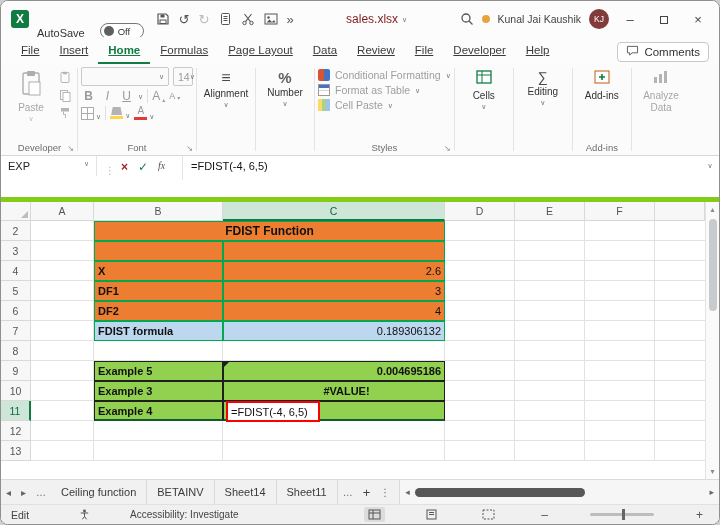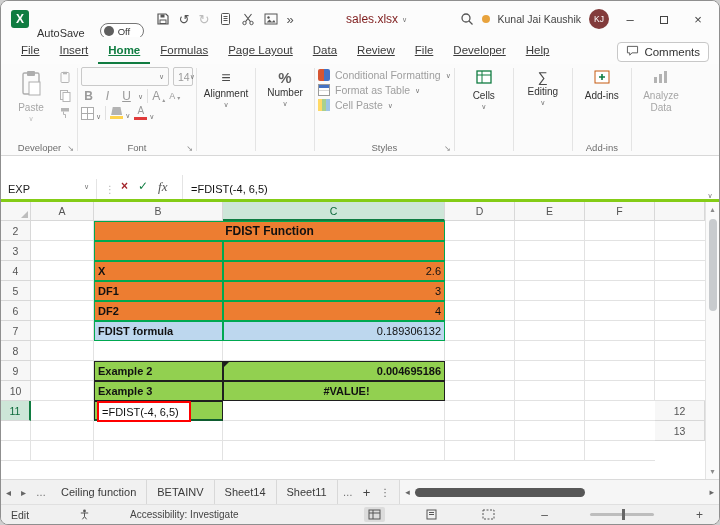--- a/index.html
+++ b/index.html
@@ -90,29 +90,29 @@
   .stylerow { display:flex; align-items:center; gap:5px; color:#9e9e9e; font-size:10.5px;
               white-space:nowrap; }
   .cf-ic { width:12px; height:12px; border-radius:2px;
            background:linear-gradient(90deg,#D65532 50%,#4472C4 50%); }
   .tbl-ic { width:12px; height:12px; border:1px solid #9a9a9a; background:
       linear-gradient(#4472C4,#4472C4) top/12px 3px no-repeat,
       linear-gradient(#d9d9d9,#d9d9d9) center/12px 1px no-repeat, #fff; }
   .cs-ic { width:12px; height:12px; background:linear-gradient(90deg,#FFD966 33%,#A9D08E 33%,#A9D08E 66%,#9DC3E6 66%); }
 
   
-  .fbar { height:46px; background:#fff; border-bottom:3px solid #84cc16; display:flex;
-          align-items:flex-end; flex:0 0 auto; font-size:11px; }
+  .fbar { height:46px; background:#fff; border-bottom:5px solid #84cc16; display:flex;
+          align-items:flex-start; flex:0 0 auto; font-size:11px; }
   .namebox { width:96px; border-right:1px solid #E4E4E4; display:flex; align-items:flex-start;
              justify-content:space-between; padding:4px 7px; color:#222; }
   .fbuttons { width:86px; border-right:1px solid #E4E4E4; display:flex; align-items:flex-start;
               gap:10px; padding:4px 8px; }
   .fcancel { color:#A4262C; font-size:12px; font-weight:bold; }
   .fcheck { color:var(--accent,#107C41); font-size:12px; font-weight:bold; }
-  .ffx { font-style:italic; color:#555; font-size:13px; font-family:"Liberation Serif","DejaVu Serif",serif; }
+  .ffx { font-style:italic; color:#555; font-size:10px; font-family:"Liberation Serif","DejaVu Serif",serif; }
   .fkebab { color:#B5B5B5; font-size:10px; padding-top:5px; margin-right:-4px; }
   .fformula { flex:1; padding:4px 8px; color:#111; }
   .fexpand { width:18px; display:flex; justify-content:center; padding-top:6px; color:#777; }
 
   
   .grid-wrap { flex:1; display:flex; background:#fff; overflow:hidden; }
   .grid { width:704px; display:grid; grid-template-columns:30px 63px 129px 222px 70px 70px 70px 1fr;
           grid-template-rows:19px repeat(12,20px); align-content:start; background:#fff; }
   .ch,.rh { background:#F7F7F7; border-right:1px solid #D8D8D8; border-bottom:1px solid #D8D8D8;
             color:#555; font-size:10.5px; display:flex; align-items:center; justify-content:center; }
@@ -571,41 +571,42 @@
       <div class="cell"></div>
       <div class="cell"></div>
       <div class="cell"></div>
       <div class="cell"></div>
       <div class="cell"></div>
       <div class="cell"></div>
       <div class="fillc"></div>
 
       <div class="rh">9</div>
       <div class="cell"></div>
-      <div class="cell g lbl">Example 2</div>
+      <div class="cell g lbl">Example 5</div>
       <div class="cell g val bolded">
         <span class="tri"></span>
         <span>0.004695186</span>
       </div>
       <div class="cell"></div>
       <div class="cell"></div>
       <div class="cell"></div>
       <div class="fillc"></div>
 
       <div class="rh">10</div>
       <div class="cell"></div>
       <div class="cell g lbl">Example 3</div>
       <div class="cell g ctr bolded">#VALUE!</div>
       <div class="cell"></div>
       <div class="cell"></div>
       <div class="cell"></div>
       <div class="fillc"></div>
 
       <div class="rh sel">11</div>
       <div class="cell"></div>
+      <div class="cell g lbl thick">Example 4</div>
       <div class="cell g thick editing">
         <span class="editbox">
           <span>=FDIST(-4, 6,5)</span>
         </span>
       </div>
       <div class="cell"></div>
       <div class="cell"></div>
       <div class="cell"></div>
       <div class="fillc"></div>
 

